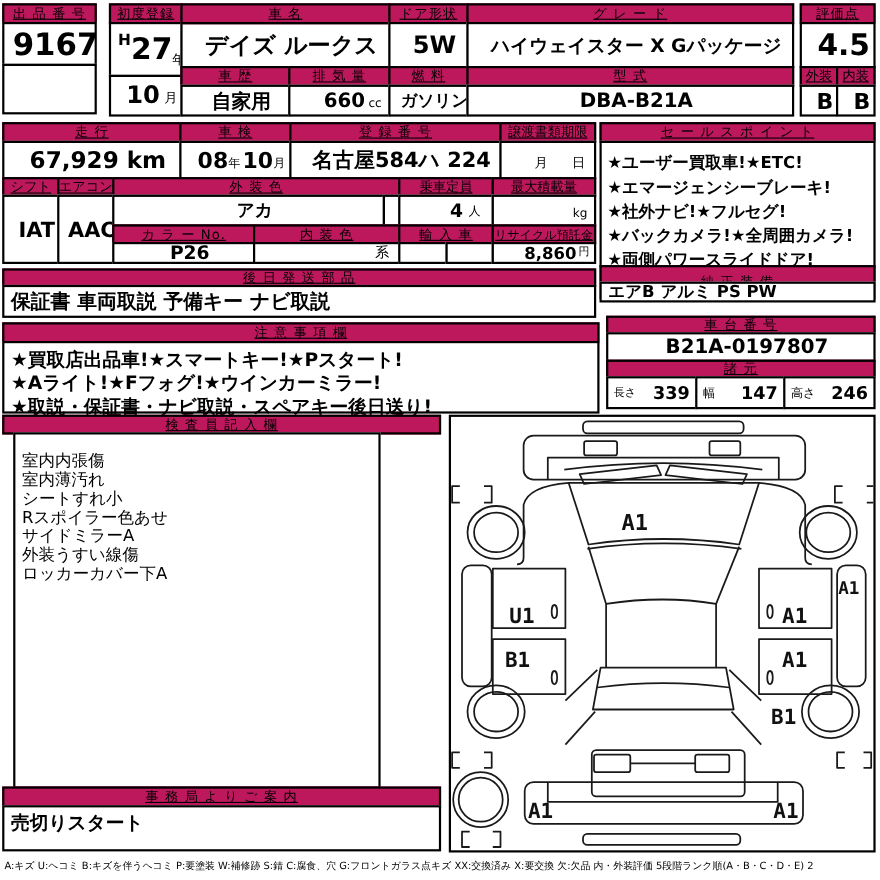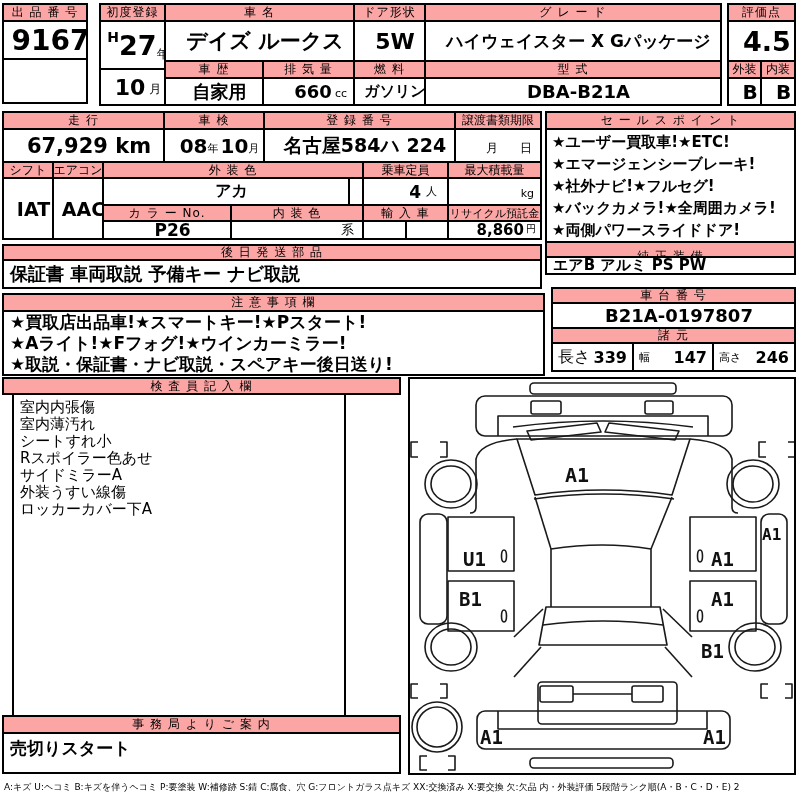--- a/index.html
+++ b/index.html
@@ -3,25 +3,25 @@
 <meta charset="utf-8">
 <style>
   * { margin:0; padding:0; box-sizing:border-box; }
   html,body { background:#ffffff; }
   #sheet {
     position:relative; width:800px; height:800px; background:#fff;
     font-family:"DejaVu Sans", sans-serif; color:#000;
   }
   .bx { position:absolute; border:2px solid #000; background:#fff;
         display:flex; align-items:center; white-space:nowrap; overflow:visible; }
-  .hd { background:#fca5a5; justify-content:center; font-size:12px; letter-spacing:1px; }
+  .hd { background:#be185d; justify-content:center; font-size:12px; letter-spacing:1px;text-decoration:underline; }
   .ct { justify-content:center;padding-left:11px; }
   .rt { justify-content:flex-end; }
   .b  { font-weight:bold; }
-  .lines { display:block; padding:3px 6px; }
+  .lines { display:block; padding:3px 6px;margin-top:12px; }
   .lines div { white-space:nowrap; }
   svg text { font-family:"DejaVu Sans Mono", monospace; font-weight:bold; fill:#111; }
   #footer { position:absolute; left:4px; top:781px; width:794px; font-size:9px;
             white-space:nowrap; letter-spacing:0; }
 </style>
 </head>
 <body>
 
 <div id="sheet">
 
@@ -149,21 +149,21 @@
       <div>★両側パワースライドドア!</div>
     </div>
   </div>
   <div class="bx hd" style="left:545px;top:241px;width:251px;height:31px">純 正 装 備</div>
   <div class="bx b" style="left:545px;top:256px;width:251px;height:19px;font-size:15px;padding-left:6px">エアB アルミ PS PW</div>
 
   <div class="bx hd" style="left:551px;top:287px;width:245px;height:17px">車 台 番 号</div>
   <div class="bx ct b" style="left:551px;top:302px;width:245px;height:27px;font-size:18px">B21A-0197807</div>
   <div class="bx hd" style="left:551px;top:327px;width:245px;height:17px">諸 元</div>
   <div class="bx" style="left:551px;top:342px;width:83px;height:30px;padding:0 5px;justify-content:space-between">
-    <span style="font-size:16px">長さ</span>
+    <span style="font-size:10px">長さ</span>
       <span class="b" style="font-size:16px">339</span>
   </div>
   <div class="bx" style="left:632px;top:342px;width:82px;height:30px;padding:0 5px;justify-content:space-between">
     <span style="font-size:11px">幅</span>
       <span class="b" style="font-size:16px">147</span>
   </div>
   <div class="bx" style="left:712px;top:342px;width:84px;height:30px;padding:0 5px;justify-content:space-between">
     <span style="font-size:11px">高さ</span>
       <span class="b" style="font-size:16px">246</span>
   </div>

